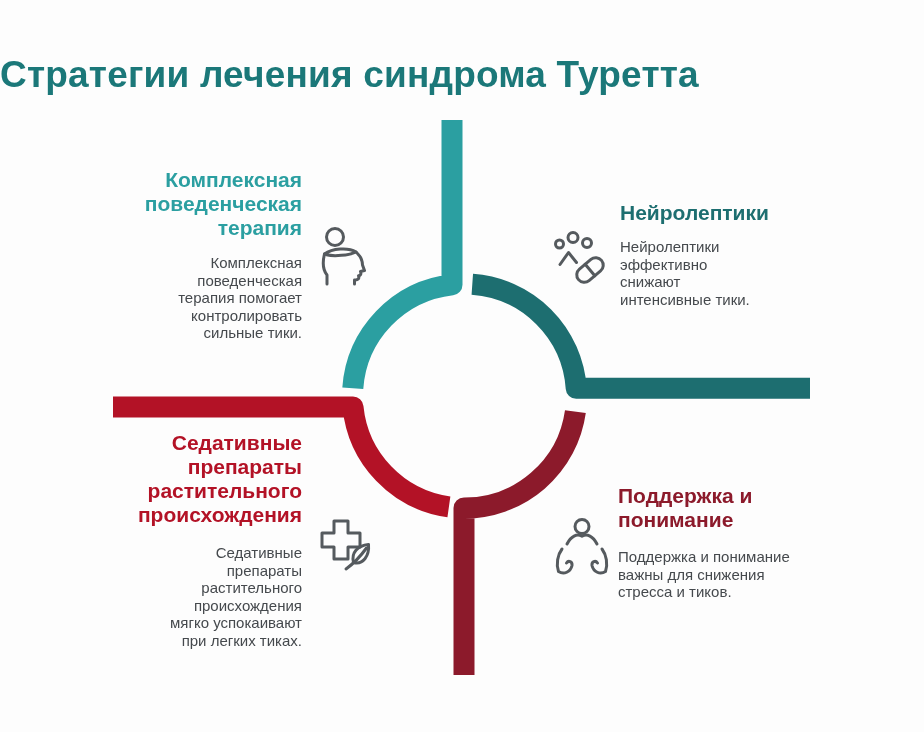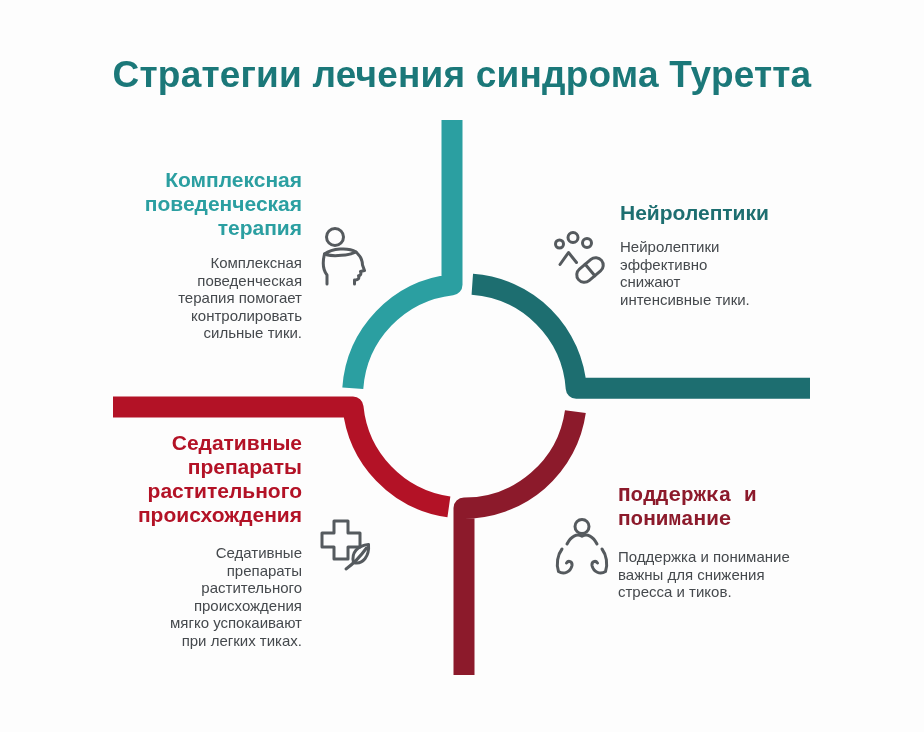--- a/index.html
+++ b/index.html
@@ -2,21 +2,21 @@
 <html><head>
 <meta charset="utf-8">
 <style>
   html,body{margin:0;padding:0;background:#ffffff;}
   .canvas{
     position:relative;width:924px;height:732px;background:#fdfdfd;
     font-family:"Liberation Sans",sans-serif;overflow:hidden;
   }
   .title{
     position:absolute;top:54px;left:0;width:100%;margin:0;
-    text-align:center;font-size:37px;font-weight:bold;letter-spacing:.2px;
+    font-size:37px;font-weight:bold;letter-spacing:.2px;
   }
   .diagram{position:absolute;left:0;top:0;width:924px;height:732px;}
   .heading{
     position:absolute;font-weight:bold;font-size:21px;line-height:1.14;
     white-space:pre-line;margin:0;
   }
   .body-text{
     position:absolute;font-size:15px;line-height:1.17;color:#45494d;
     white-space:pre-line;margin:0;
   }
@@ -28,21 +28,21 @@
   .tl-i{top:226px;left:312px;}
   
   .tr-h{top:201px;left:620px;}
   .tr-b{top:238px;left:620px;}
   .tr-i{top:229px;left:550px;}
   
   .bl-h{top:431px;right:622px;text-align:right;}
   .bl-b{top:544px;right:622px;text-align:right;}
   .bl-i{top:513px;left:312px;}
   
-  .br-h{top:484px;left:618px;font-family:Liberation Mono, monospace;}
+  .br-h{top:484px;left:618px;}
   .br-b{top:548px;left:618px;}
   .br-i{top:516px;left:550px;}
 </style>
 </head>
 <body>
 
 <div class="canvas">
 
   <h1 class="title" style="color: rgb(27, 120, 121);">Стратегии лечения синдрома Туретта</h1>
 

